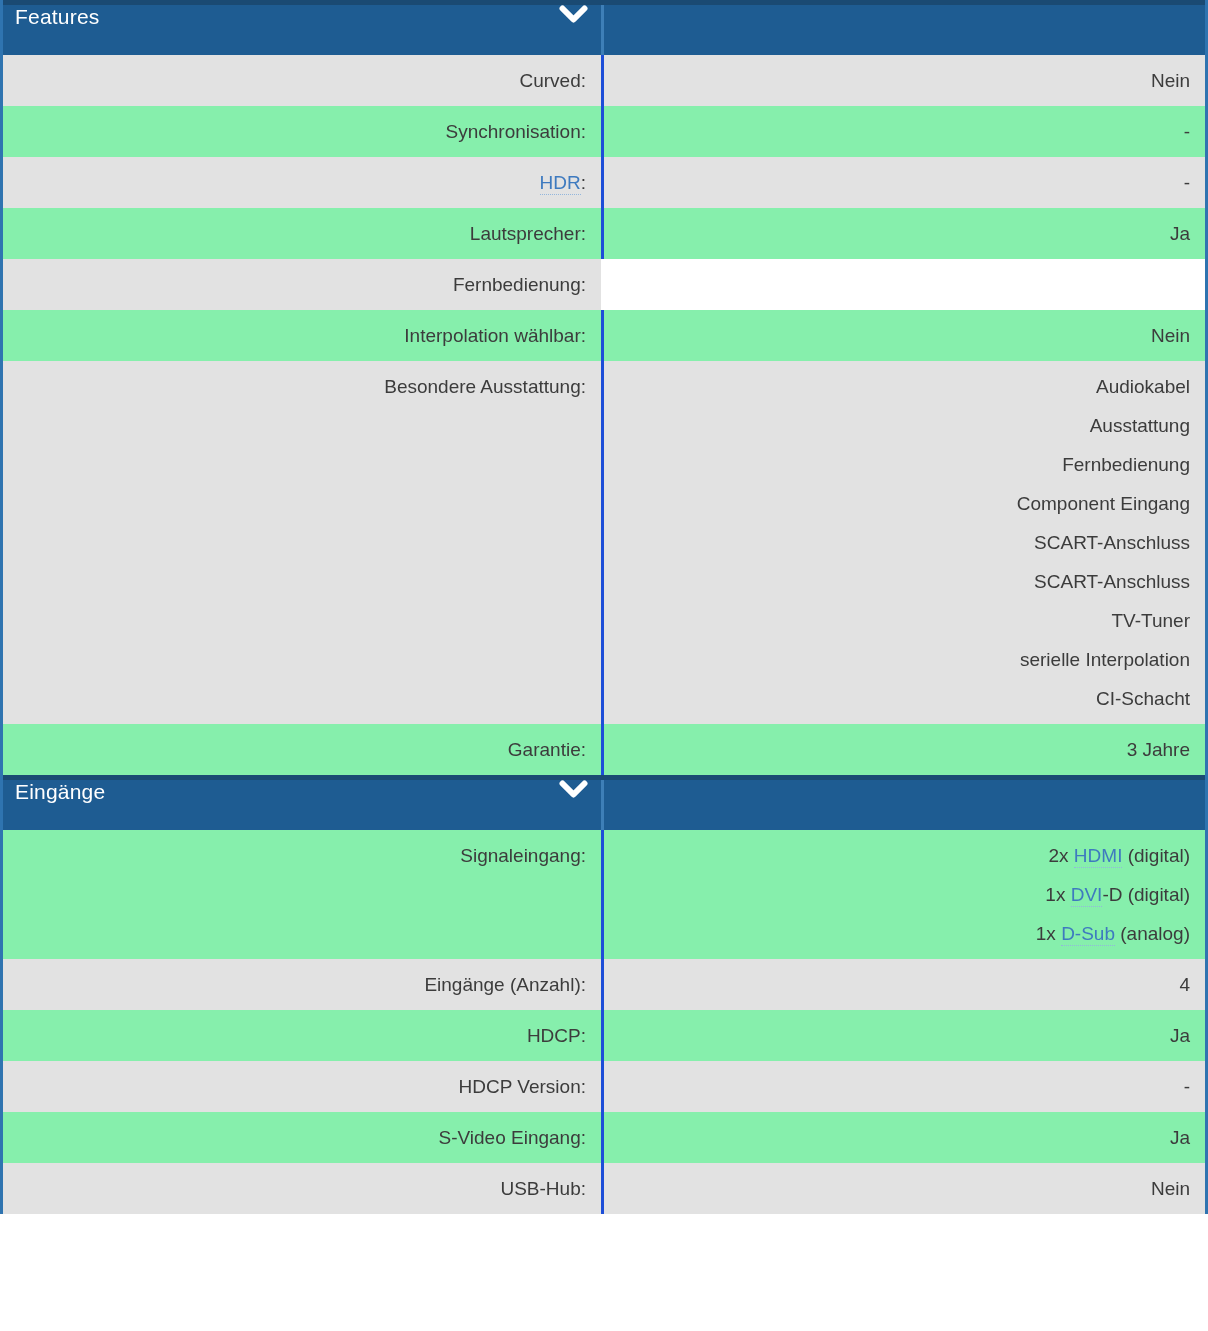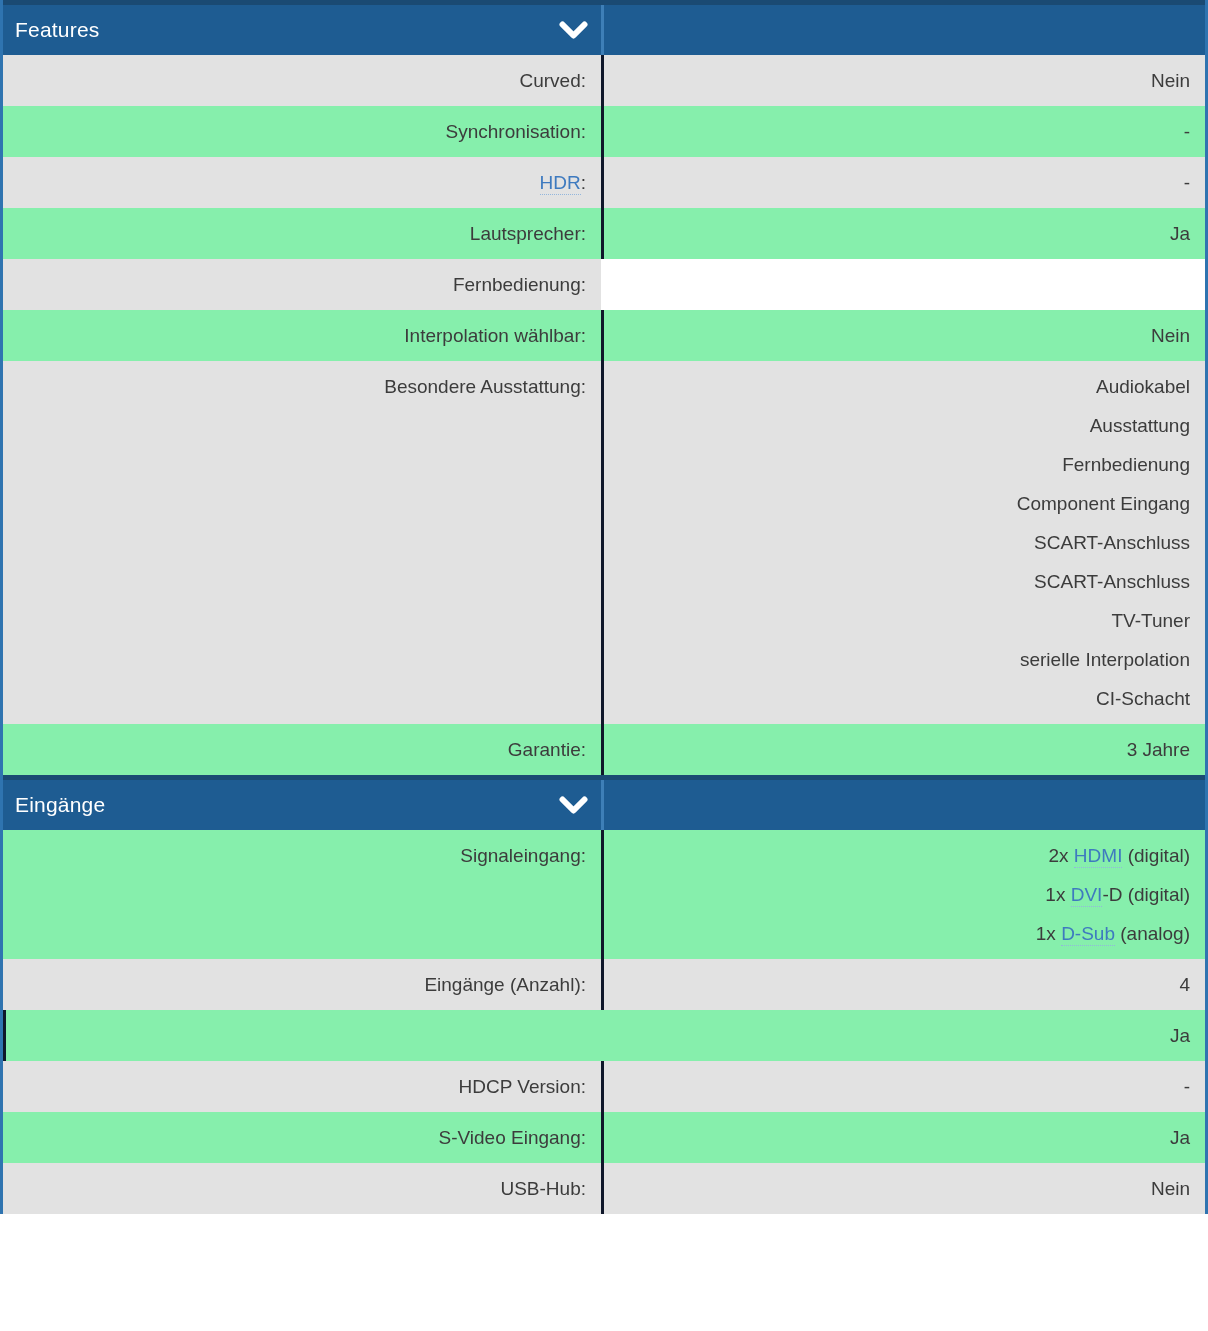--- a/index.html
+++ b/index.html
@@ -19,21 +19,20 @@
   .hdr-row {
     display: flex;
     border-top: 5px solid #1a4a73;
     background: #1e5c92;
     height: 50px;
   }
   .hdr-left {
     width: 598px;
     box-sizing: border-box;
     display: flex;
-    align-items: center;
     justify-content: space-between;
     padding: 0 13px 0 12px;
     cursor: pointer;
   }
   .hdr-right {
     flex: 1;
     box-sizing: border-box;
     border-left: 3px solid #3e7fb7;
   }
   .hdr-title {
@@ -55,21 +54,21 @@
     padding: 6px 15px;
     font-size: 19px;
     line-height: 39px;
   }
   .label-cell {
     width: 598px;
     padding-left: 12px;
   }
   .value-cell {
     flex: 1;
-    border-left: 3px solid #0f172a;
+    border-left: 3px solid #1d4ed8;
   }
   .vline { min-height: 39px; }
   .lnk {
     color: #3e7abf;
     text-decoration: none;
     border-bottom: 1px dotted #93b6dc;
     padding-bottom: 1px;
     cursor: pointer;
   }
 </style>
@@ -159,20 +158,21 @@
           <div class="vline"><span>1x </span><a class="lnk" href="#">D-Sub</a><span> (analog)</span></div>
         </div>
       </div>
       <div class="row dark">
         <div class="cell label-cell"><span>Eingänge (Anzahl)</span><span>:</span></div>
         <div class="cell value-cell">
           <div class="vline"><span>4</span></div>
         </div>
       </div>
       <div class="row light">
+        <div class="cell label-cell"><span>HDCP</span><span>:</span></div>
         <div class="cell value-cell">
           <div class="vline"><span>Ja</span></div>
         </div>
       </div>
       <div class="row dark">
         <div class="cell label-cell"><span>HDCP Version</span><span>:</span></div>
         <div class="cell value-cell">
           <div class="vline"><span>-</span></div>
         </div>
       </div>

